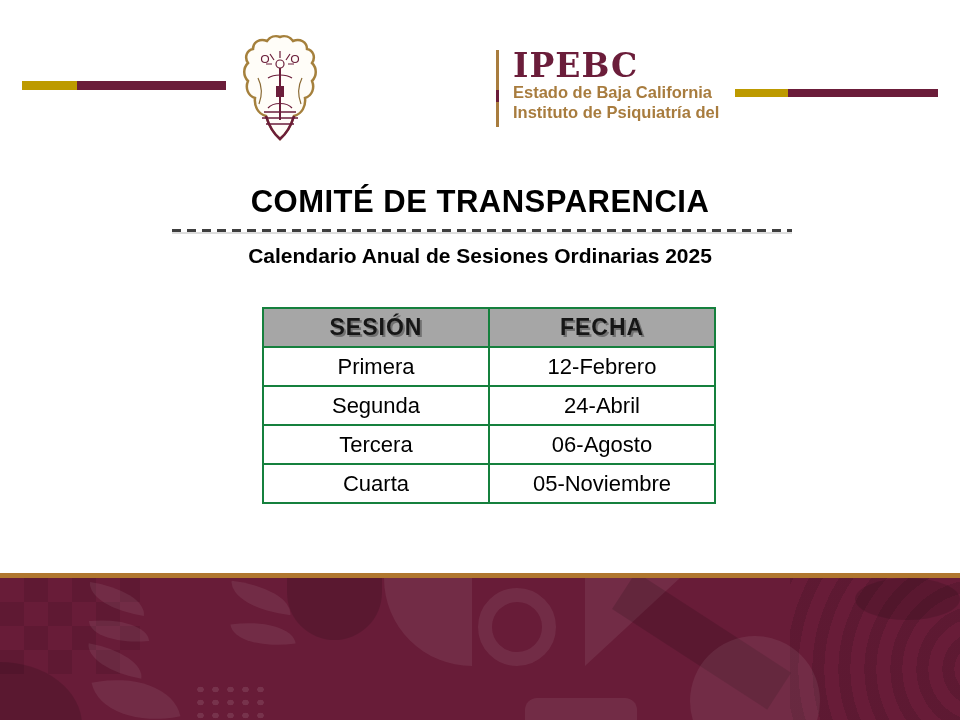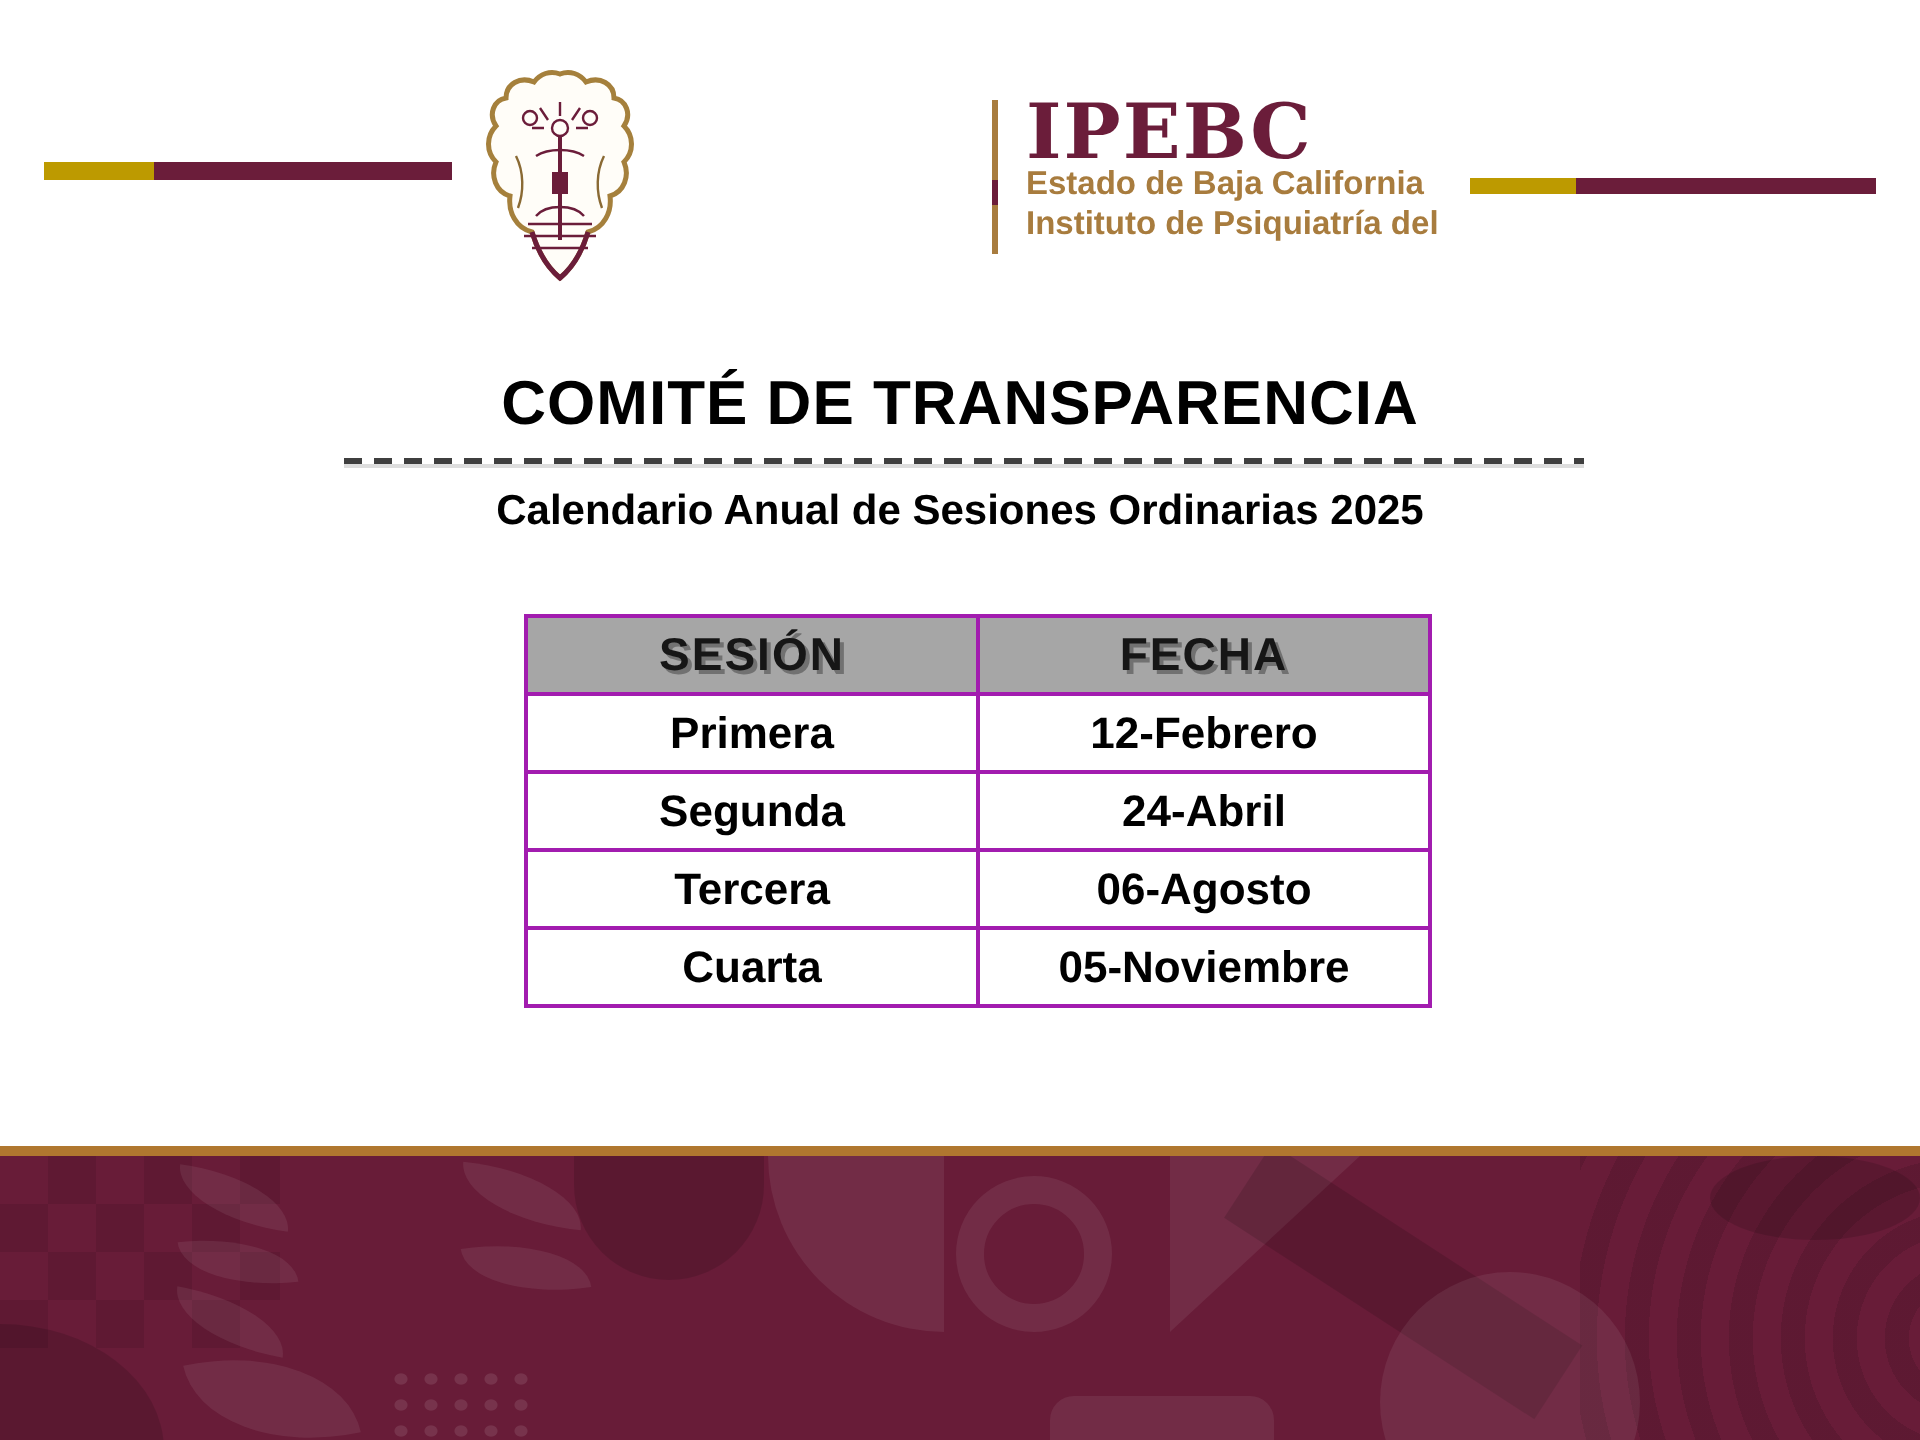--- a/index.html
+++ b/index.html
@@ -15,37 +15,37 @@
     background:linear-gradient(90deg,var(--gold-bar,#bd9a00) 0 53px,var(--maroon,#6b1d3a) 53px 100%);}
   .emblem{position:absolute;left:242px;top:34px;}
   .brand{position:absolute;left:330px;top:42px;color:var(--maroon,#6b1d3a);}
   .brand-line1{font-family:"DejaVu Serif",serif;font-weight:bold;font-size:33px;line-height:32px;letter-spacing:3px;}
   .brand-line2{font-family:"DejaVu Serif",serif;font-weight:bold;font-size:22.5px;line-height:24px;letter-spacing:0.5px;}
   .brand-rule{width:150px;height:3px;border-top:2px solid var(--tan,#a87c3e);border-bottom:2px solid var(--tan,#a87c3e);margin-top:3px;}
   .brand-tagline{margin-top:5px;font-size:10.5px;font-weight:bold;letter-spacing:2.6px;color:var(--tan,#a87c3e);}
   .logo-divider{position:absolute;left:496px;top:50px;width:3px;height:77px;
     background:linear-gradient(to bottom,var(--tan,#a87c3e) 0 52%,var(--maroon,#6b1d3a) 52% 68%,var(--tan,#a87c3e) 68% 100%);}
   .org{position:absolute;left:513px;top:50px;}
-  .org-acronym{font-family:"DejaVu Serif",serif;font-weight:bold;font-size:38px;line-height:32px;letter-spacing:1px;color:var(--maroon,#6b1d3a);}
+  .org-acronym{font-family:"DejaVu Serif",serif;font-weight:bold;font-size:33px;line-height:32px;letter-spacing:1px;color:var(--maroon,#6b1d3a);}
   .org-name{font-size:16.5px;font-weight:bold;line-height:20px;color:var(--tan,#a87c3e);}
   
   .title{position:absolute;left:0;top:184px;width:960px;text-align:center;
     font-size:31px;font-weight:bold;color:#000;letter-spacing:0.5px;}
   .title-dashes{position:absolute;left:172px;top:229px;width:620px;height:3px;
     background:repeating-linear-gradient(90deg,#3f3f3f 0 9px,transparent 9px 15px);
     box-shadow:0 2px 0 rgba(120,120,120,0.25);}
   .subtitle{position:absolute;left:0;top:244px;width:960px;text-align:center;
     font-size:21px;font-weight:bold;color:#000;}
   
   .sessions{position:absolute;left:262px;top:307px;border-collapse:collapse;table-layout:fixed;}
-  .sessions th,.sessions td{border:2px solid #a21caf;width:226px;height:39px;padding:0;
+  .sessions th,.sessions td{border:2px solid #15803d;width:226px;height:39px;padding:0;
     text-align:center;vertical-align:middle;box-sizing:border-box;}
   .sessions th{background:var(--header-gray,#a6a6a6);font-size:23px;font-weight:bold;color:#161616;
     letter-spacing:1px;text-shadow:2px 2px 0 rgba(70,70,70,0.55);}
-  .sessions td{background:#fff;font-size:22px;font-weight:bold;color:#000;}
+  .sessions td{background:#fff;font-size:22px;font-weight:normal;color:#000;}
   
   .footer{position:absolute;left:0;top:573px;width:960px;height:147px;box-sizing:border-box;
     border-top:5px solid var(--brown-gold,#b0772f);background:var(--footer-bg,#681c38);overflow:hidden;}
   .footer .shp{position:absolute;}
   .lt{background:rgba(255,255,255,0.07);}
   .dk{background:rgba(0,0,0,0.13);}
   .petal{border-radius:0 100% 0 100%;}
   .f-checker{left:0;top:0;width:140px;height:96px;
     background:repeating-conic-gradient(rgba(0,0,0,0.09) 0% 25%,transparent 0% 50%);background-size:48px 48px;}
   .f-p1a{left:88px;top:8px;width:58px;height:26px;transform:rotate(8deg);}

